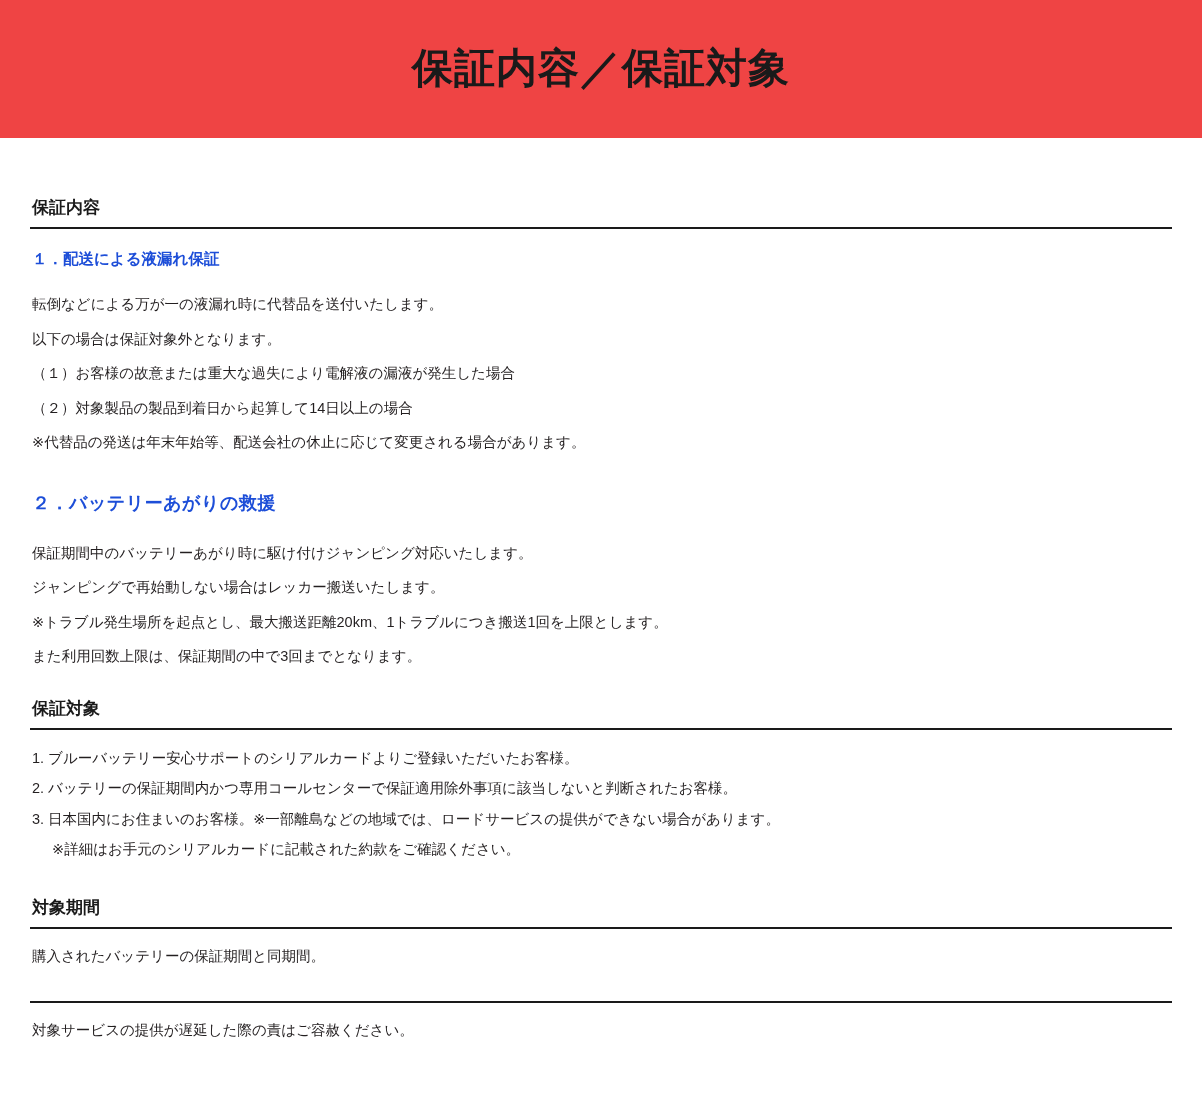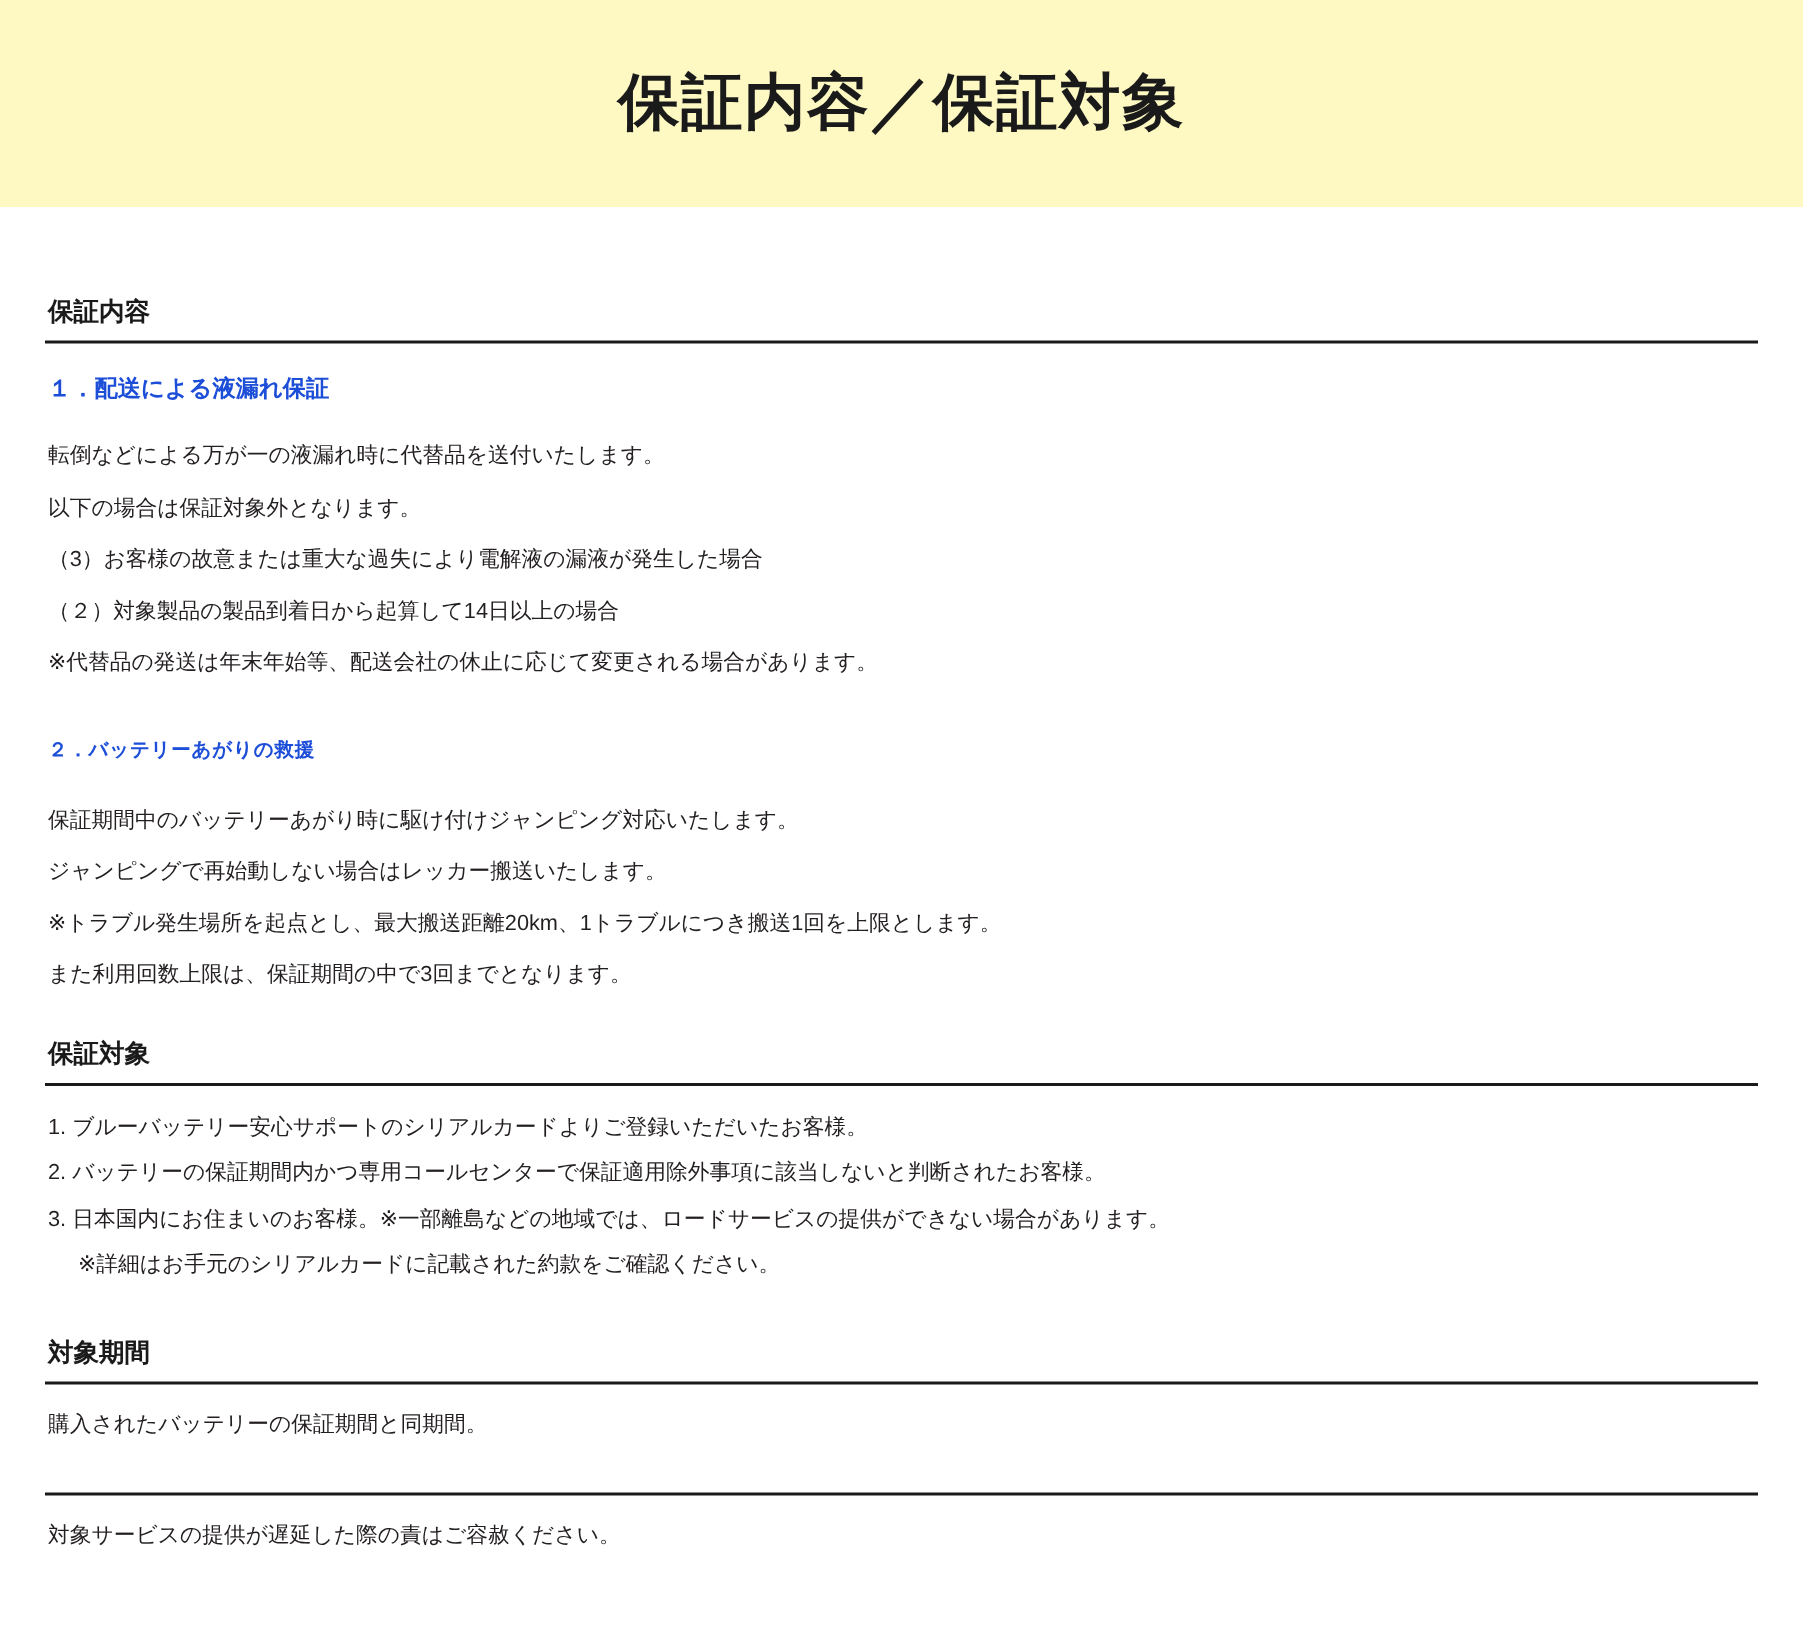--- a/index.html
+++ b/index.html
@@ -16,21 +16,21 @@
   }
   .page {
     width: 1202px;
     position: relative;
     background: #ffffff;
   }
   
   .header-banner {
     width: 100%;
     height: 138px;
-    background: #fef9c3;
+    background: #ef4444;
     display: flex;
     align-items: center;
     justify-content: center;
     box-sizing: border-box;
   }
   .header-title {
     font-size: 41px;
     font-weight: bold;
     letter-spacing: 1px;
     color: #1a1a1a;
@@ -59,21 +59,21 @@
     height: 0;
   }
   .sub-title {
     font-size: 15.5px;
     font-weight: bold;
     color: #1d4ed8;
     margin: 0;
     padding: 2px;
   }
   .sub-title.large {
-    font-size: 13px;
+    font-size: 18px;
     letter-spacing: 0.5px;
   }
   .para {
     font-size: 14.5px;
     line-height: 1.0;
     color: #231f20;
     margin: 0;
     padding: 2px;
     white-space: pre-wrap;
   }
@@ -109,21 +109,21 @@
       <div class="spacer-18"></div>
 
       <div>
         <div class="sub-title">１．配送による液漏れ保証</div>
         <div class="spacer-22"></div>
         <div class="line-list">
           <p class="para">転倒などによる万が一の液漏れ時に代替品を送付いたします。</p>
           <div class="spacer-14"></div>
           <p class="para">以下の場合は保証対象外となります。</p>
           <div class="spacer-14"></div>
-          <p class="para">（3）お客様の故意または重大な過失により電解液の漏液が発生した場合</p>
+          <p class="para">（１）お客様の故意または重大な過失により電解液の漏液が発生した場合</p>
           <div class="spacer-14"></div>
           <p class="para">（２）対象製品の製品到着日から起算して14日以上の場合</p>
           <div class="spacer-14"></div>
           <p class="para">※代替品の発送は年末年始等、配送会社の休止に応じて変更される場合があります。</p>
         </div>
       </div>
 
       <div class="spacer-36"></div>
 
       <div>

